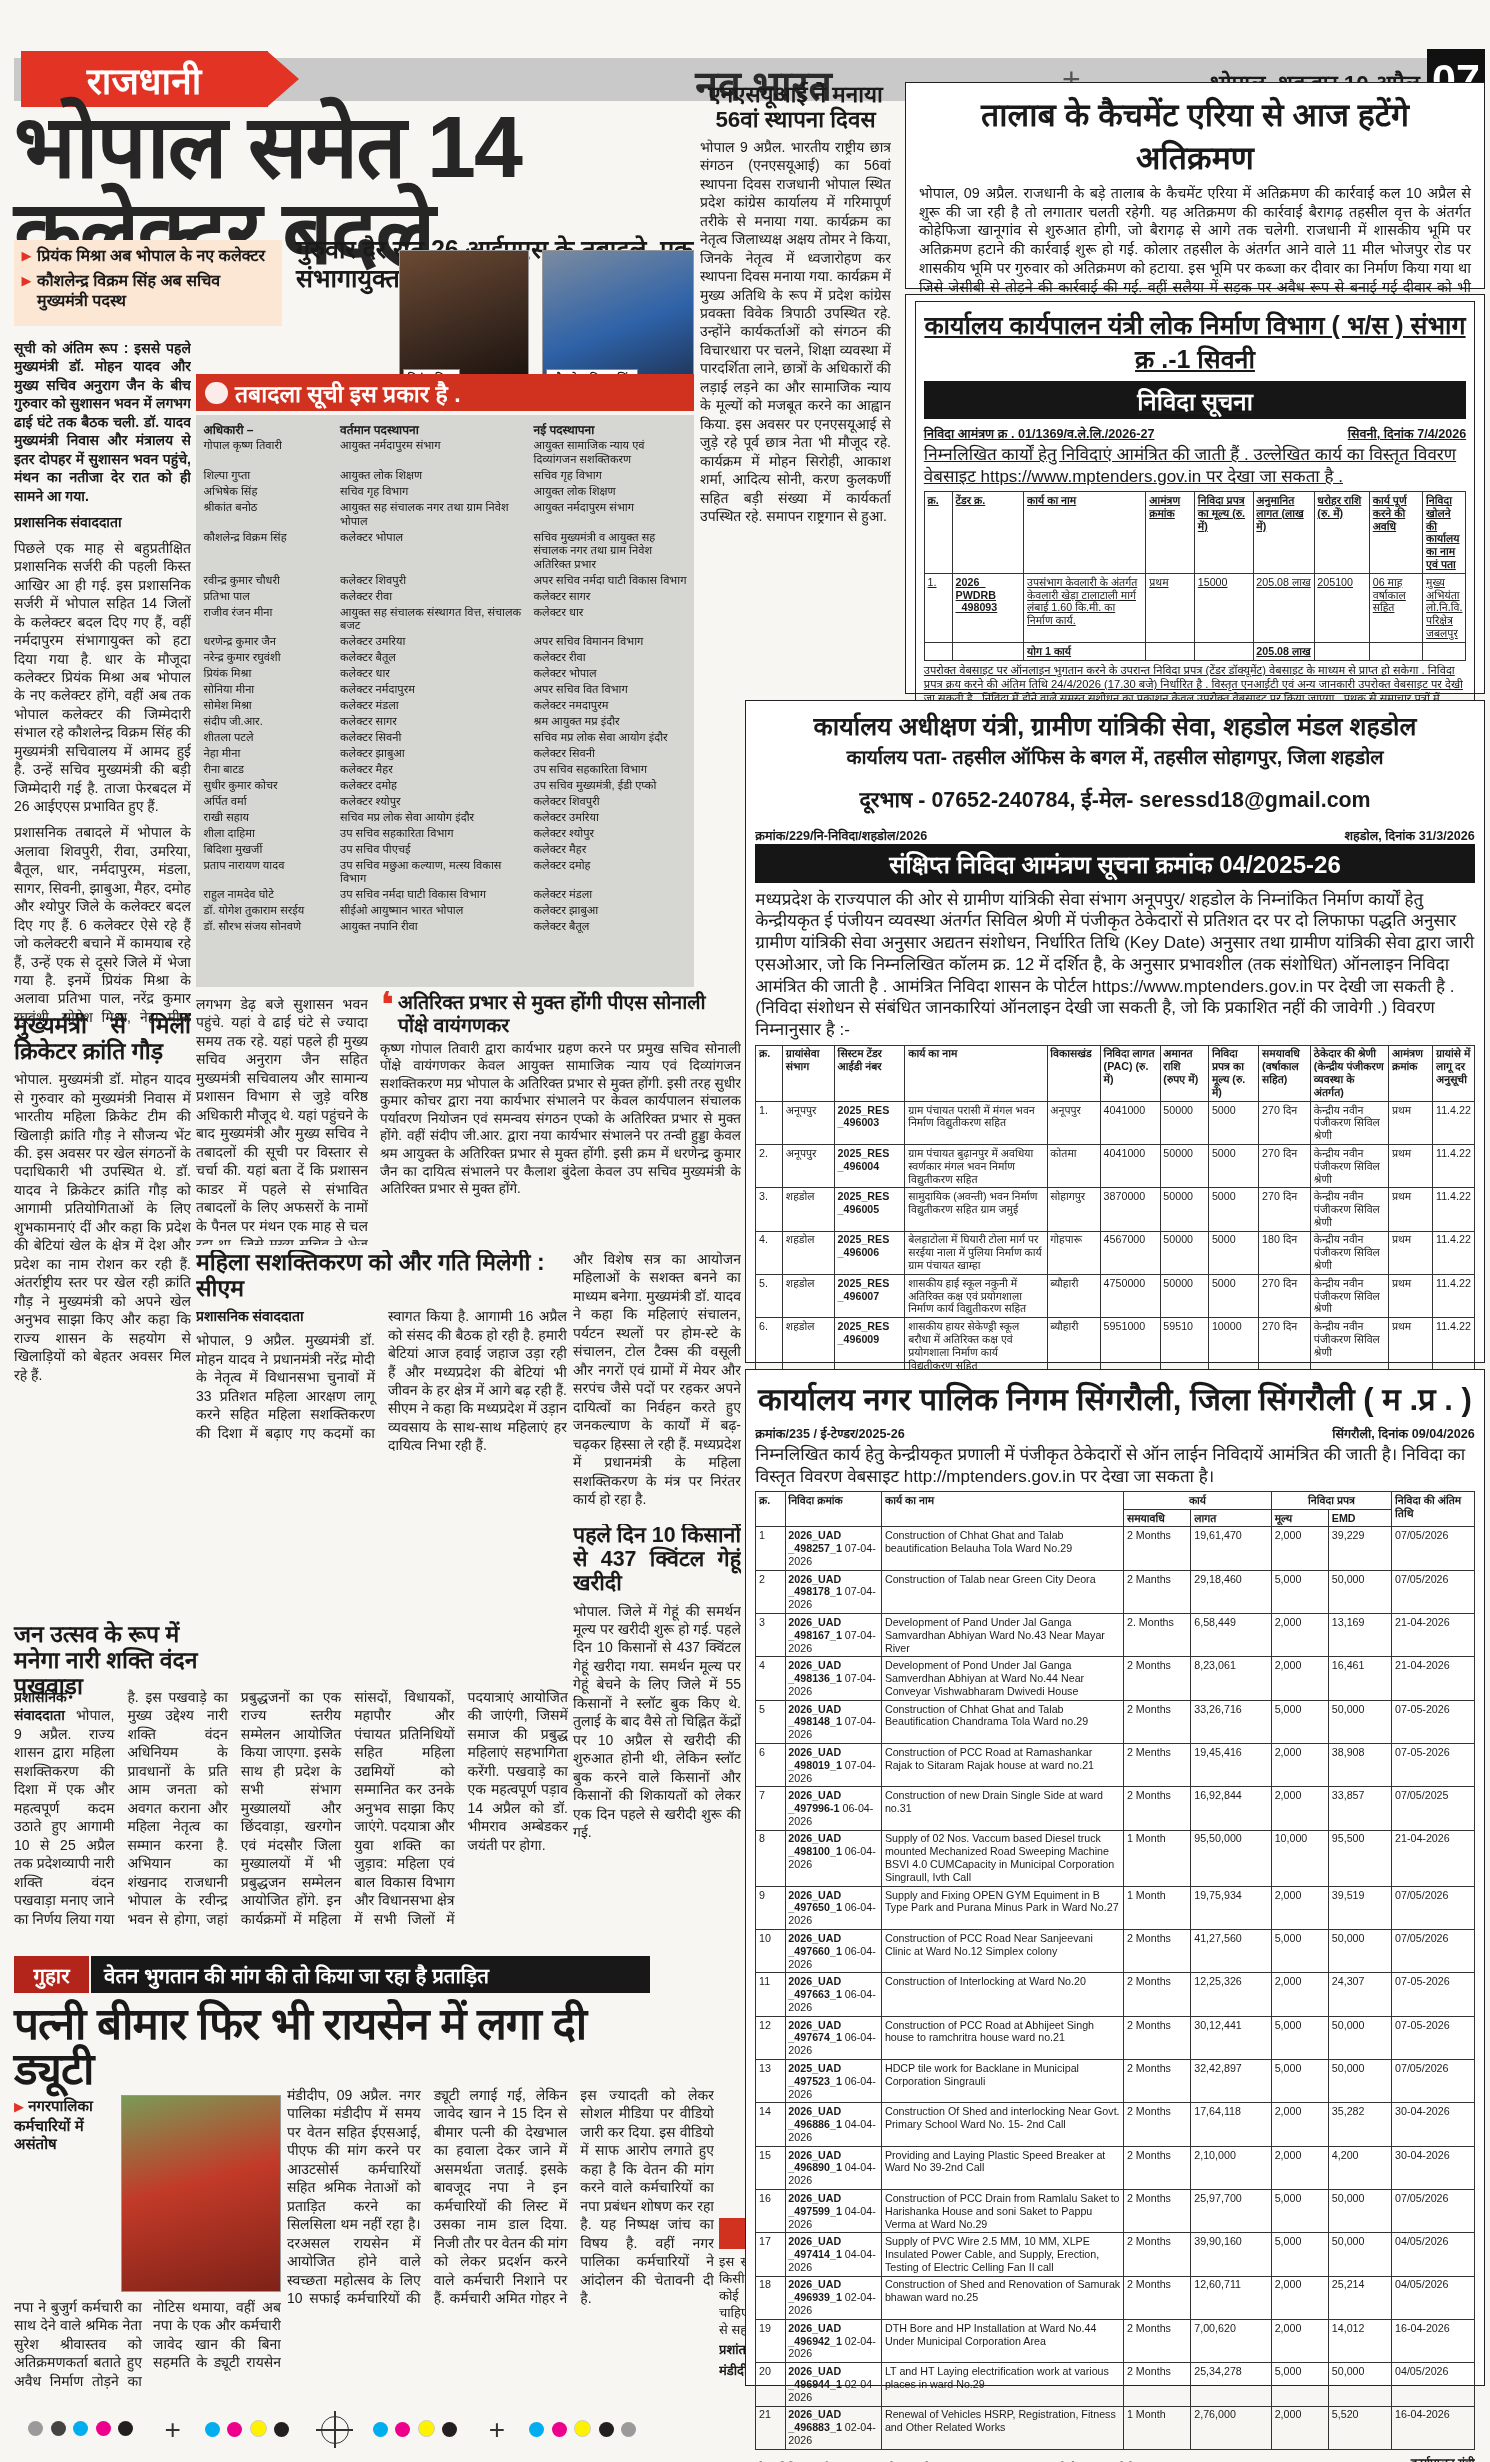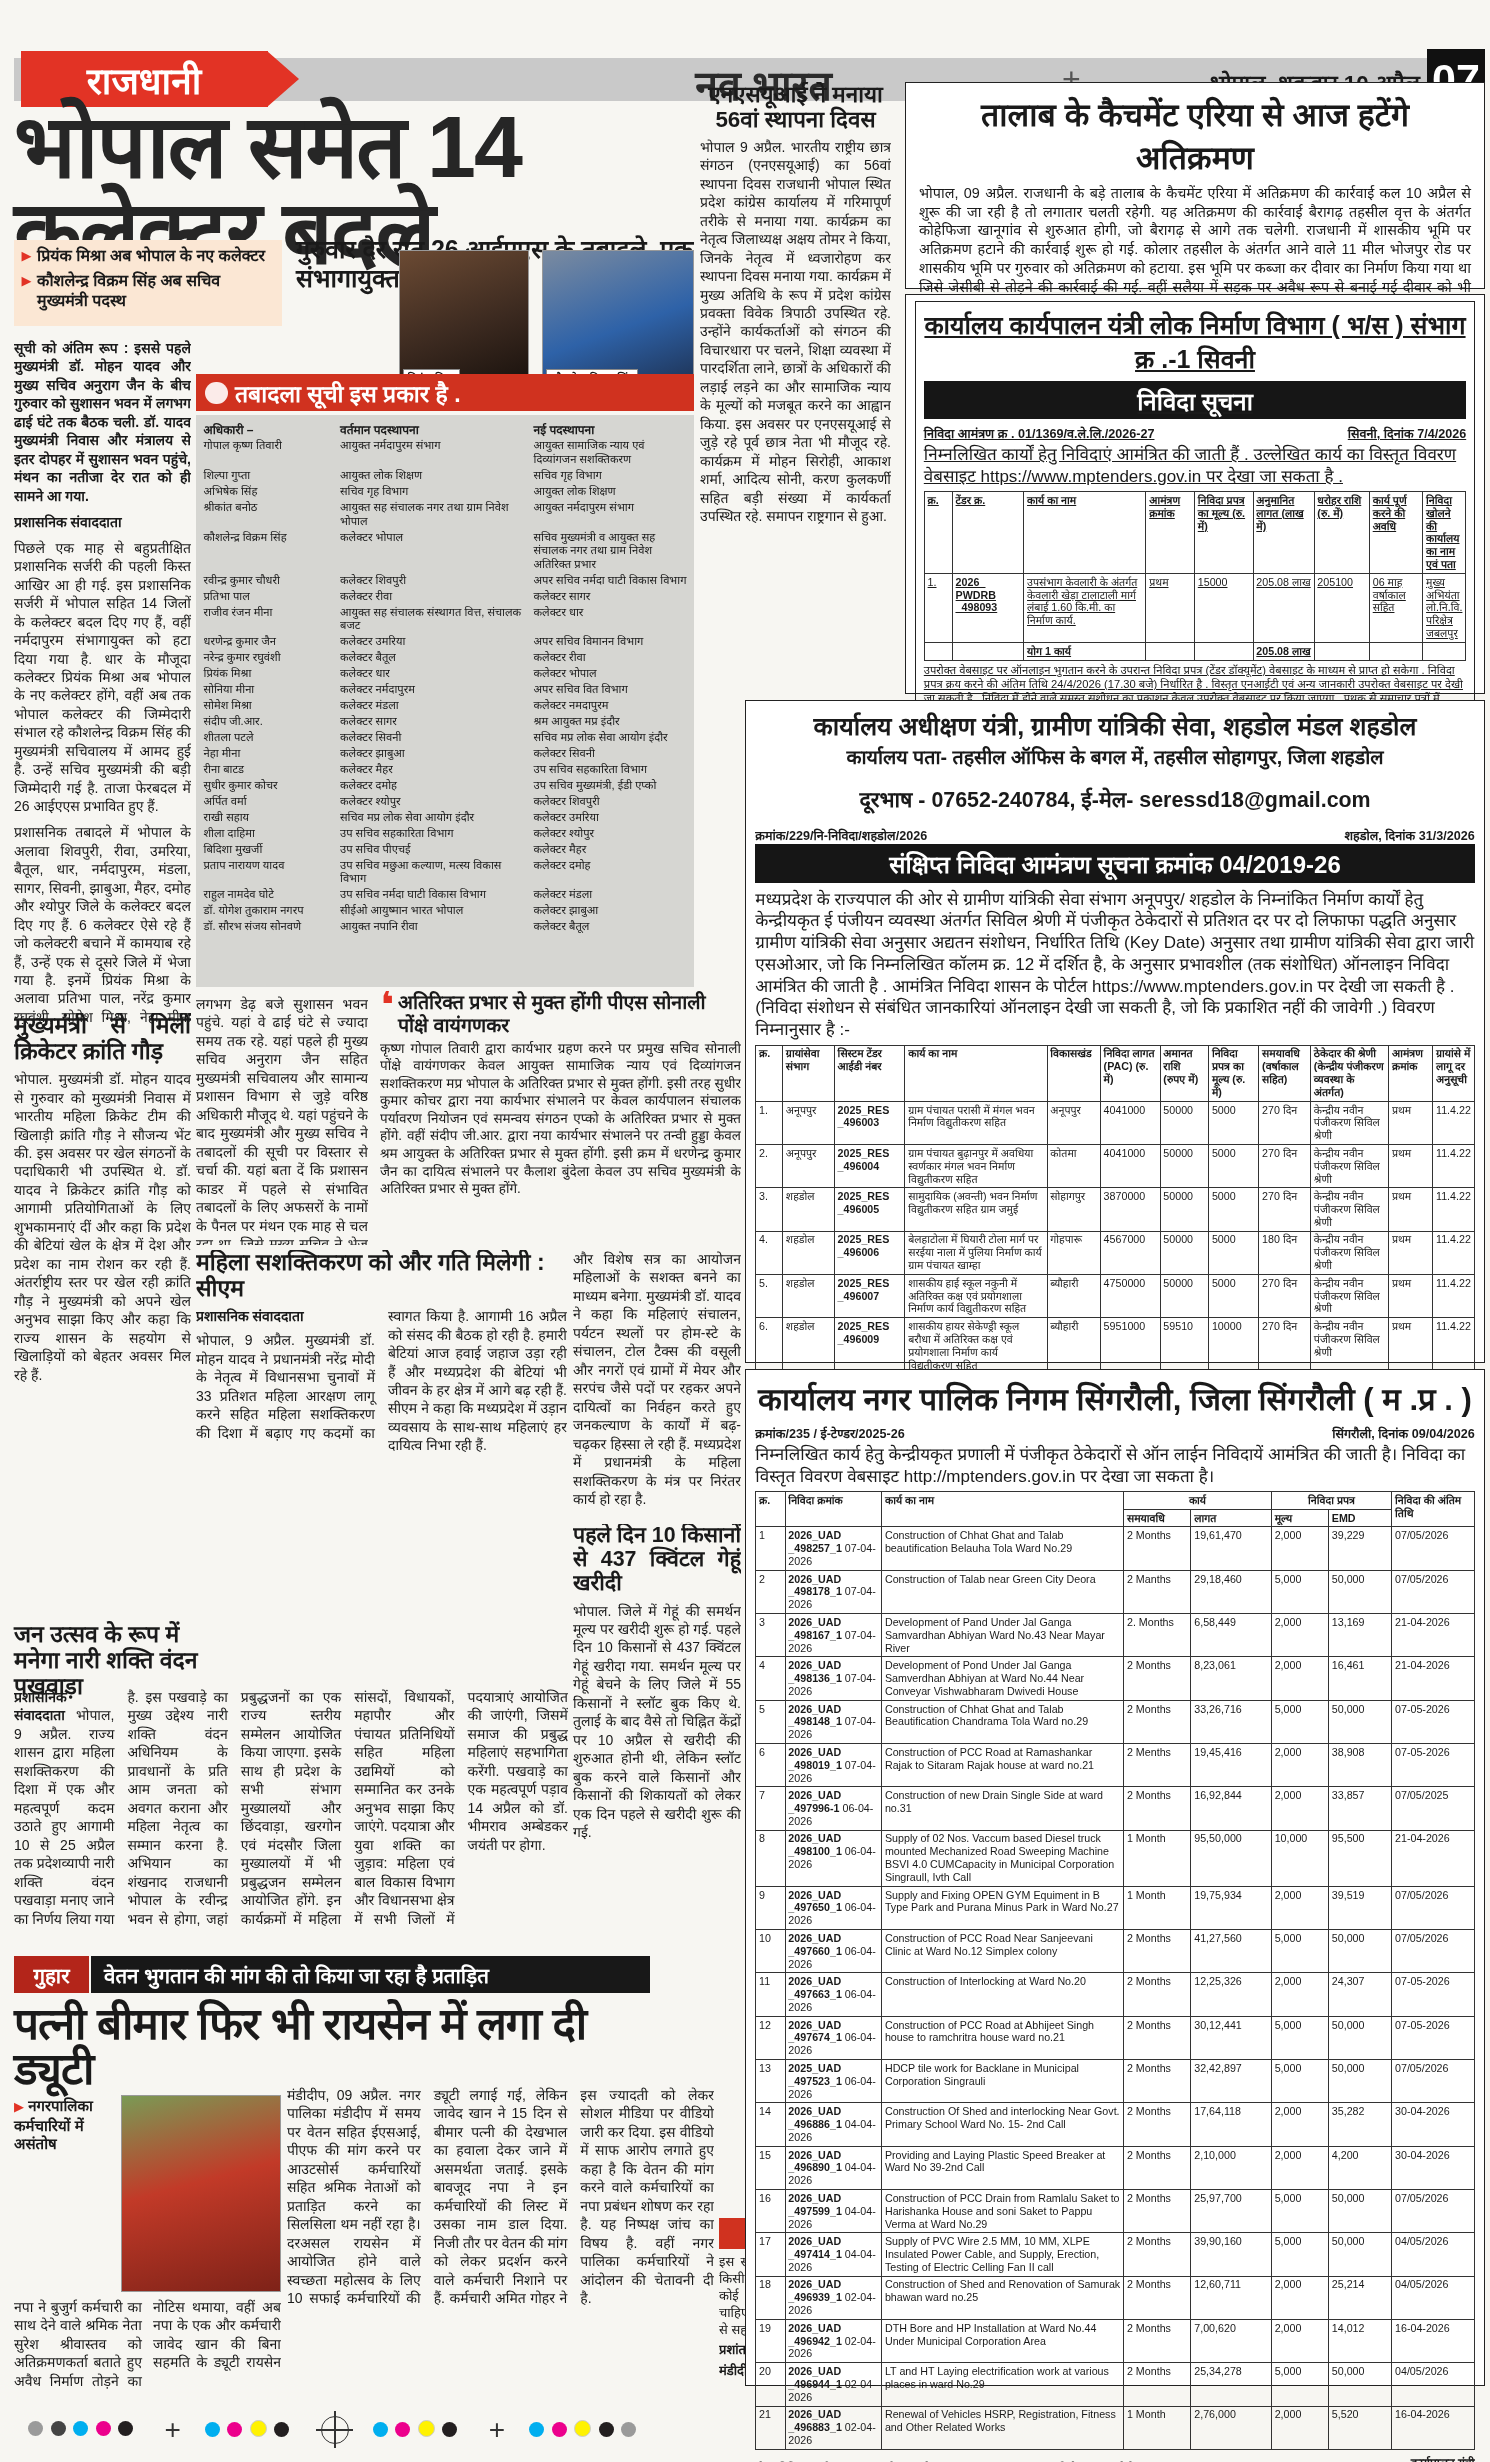--- a/index.html
+++ b/index.html
@@ -307,21 +307,21 @@
         <span>कलेक्टर दमोह</span>
       </div>
 
       <div class="tr-row">
         <span>राहुल नामदेव घोटे</span>
         <span>उप सचिव नर्मदा घाटी विकास विभाग</span>
         <span>कलेक्टर मंडला</span>
       </div>
 
       <div class="tr-row">
-        <span>डॉ. योगेश तुकाराम नगरप</span>
+        <span>डॉ. योगेश तुकाराम सरईय</span>
         <span>सीईओ आयुष्मान भारत भोपाल</span>
         <span>कलेक्टर झाबुआ</span>
       </div>
 
       <div class="tr-row">
         <span>डॉ. सौरभ संजय सोनवणे</span>
         <span>आयुक्त नपानि रीवा</span>
         <span>कलेक्टर बैतूल</span>
       </div>
     </div>
@@ -453,21 +453,21 @@
 </div>
 
 <div class="abs noticebox shahdol">
   <div class="office-title" style="margin-bottom:0;">कार्यालय अधीक्षण यंत्री, ग्रामीण यांत्रिकी सेवा, शहडोल मंडल शहडोल</div>
   <div class="addr">कार्यालय पता- तहसील ऑफिस के बगल में, तहसील सोहागपुर, जिला शहडोल</div>
   <div class="mail">दूरभाष - 07652-240784, ई-मेल- seressd18@gmail.com</div>
   <div class="refline">
     <span>क्रमांक/229/नि-निविदा/शहडोल/2026</span>
     <span>शहडोल, दिनांक 31/3/2026</span>
   </div>
-  <div class="black-banner">संक्षिप्त निविदा आमंत्रण सूचना क्रमांक 04/2019-26</div>
+  <div class="black-banner">संक्षिप्त निविदा आमंत्रण सूचना क्रमांक 04/2025-26</div>
   <p class="notice-intro">मध्यप्रदेश के राज्यपाल की ओर से ग्रामीण यांत्रिकी सेवा संभाग अनूपपुर/ शहडोल के निम्नांकित निर्माण कार्यों हेतु केन्द्रीयकृत ई पंजीयन व्यवस्था अंतर्गत सिविल श्रेणी में पंजीकृत ठेकेदारों से प्रतिशत दर पर दो लिफाफा पद्धति अनुसार ग्रामीण यांत्रिकी सेवा अनुसार अद्यतन संशोधन, निर्धारित तिथि (Key Date) अनुसार तथा ग्रामीण यांत्रिकी सेवा द्वारा जारी एसओआर, जो कि निम्नलिखित कॉलम क्र. 12 में दर्शित है, के अनुसार प्रभावशील (तक संशोधित) ऑनलाइन निविदा आमंत्रित की जाती है . आमंत्रित निविदा शासन के पोर्टल https://www.mptenders.gov.in पर देखी जा सकती है . (निविदा संशोधन से संबंधित जानकारियां ऑनलाइन देखी जा सकती है, जो कि प्रकाशित नहीं की जावेगी .) विवरण निम्नानुसार है :-</p>
   <table class="nt">
     <thead>
       <tr>
         <th style="width:22.4px">क्र.</th>
         <th style="width:48px">ग्रायांसेवा संभाग</th>
         <th style="width:67px">सिस्टम टेंडर आईडी नंबर</th>
         <th style="width:158px">कार्य का नाम</th>
         <th style="width:48px">विकासखंड</th>
         <th style="width:56px">निविदा लागत (PAC) (रु. में)</th>

